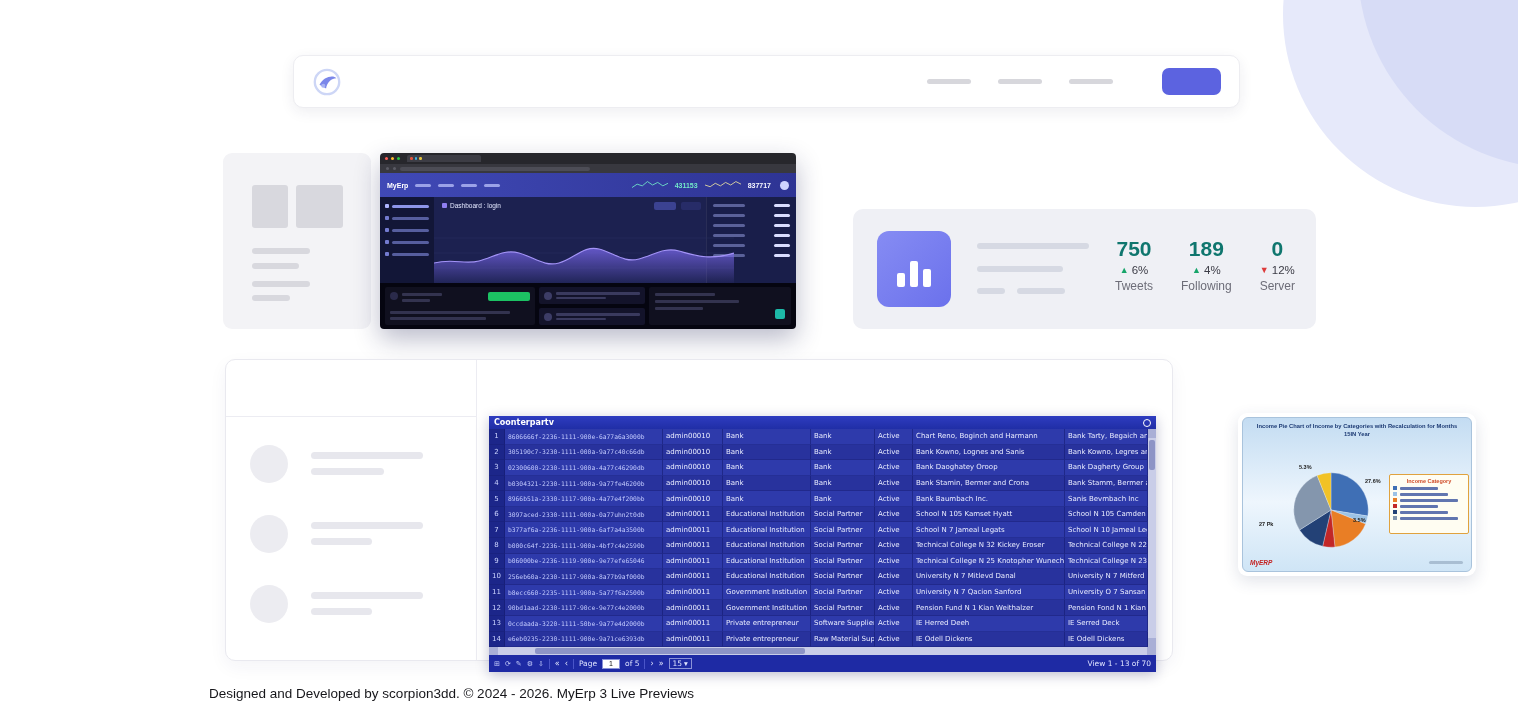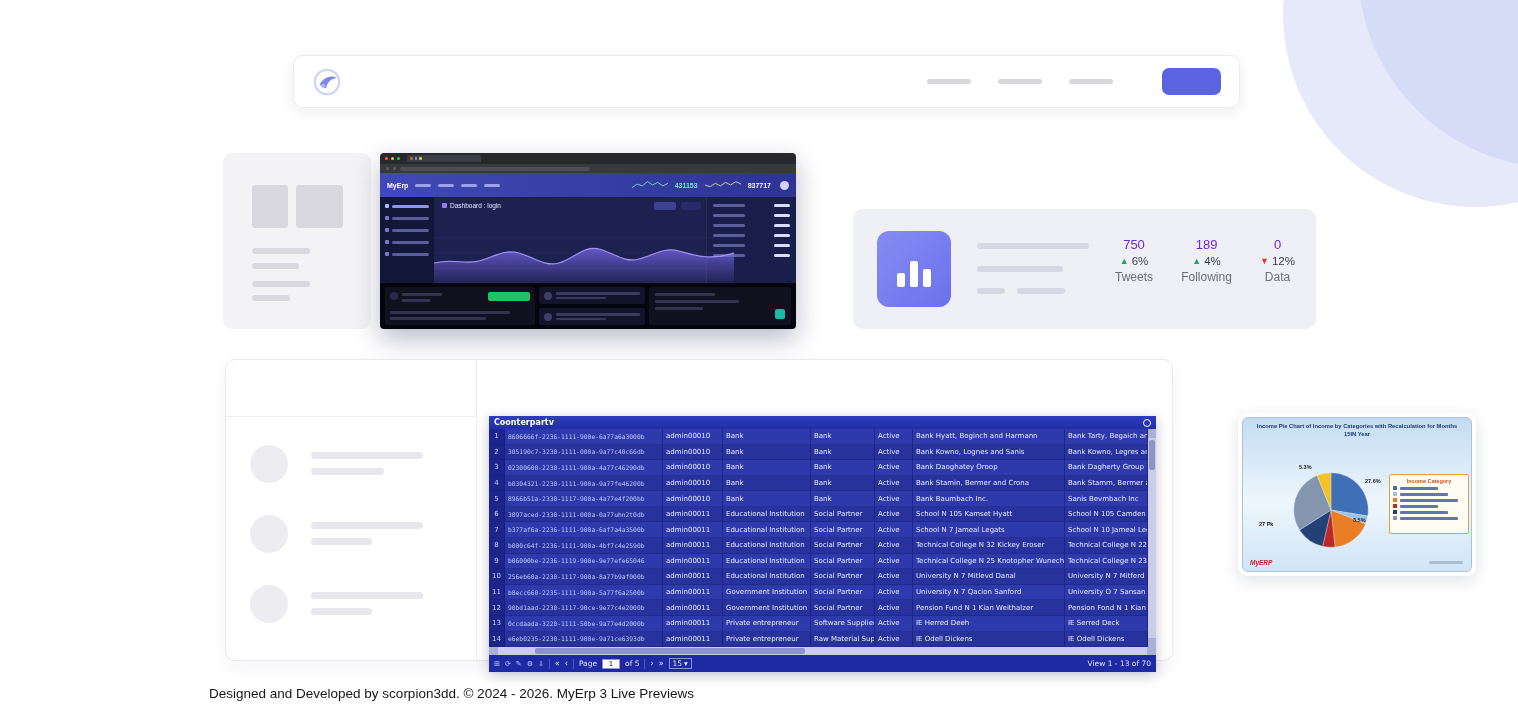--- a/index.html
+++ b/index.html
@@ -73,21 +73,21 @@
   .d-teal { position:absolute; right:6px; bottom:6px; width:10px; height:10px; border-radius:2px; background:#1db9a8; }
 
   
   .stats-card { left:853px; top:209px; width:463px; height:120px; border-radius:10px; background:#eff0f5; }
   .stats-icon { position:absolute; left:24px; top:22px; width:74px; height:76px; border-radius:12px;
                 background:linear-gradient(135deg,#868cf3,#6b71ec); display:flex; align-items:flex-end; justify-content:center; gap:5px; padding-bottom:20px; }
   .ibar { width:8px; background:#fff; border-radius:2px; }
   .stats-sk { position:absolute; background:#d6d9e3; border-radius:3px; }
   .stats-row { position:absolute; left:262px; top:28px; width:180px; display:flex; justify-content:space-between; }
   .stat { text-align:center; }
-  .stat-value { font-size:13px; color:#6d28d9; font-weight:400; }
+  .stat-value { font-size:21px; color:#0f766e; font-weight:700; }
   .stat-delta { font-size:11.5px; color:#3c3c46; margin-top:3px; display:flex; align-items:center; justify-content:center; gap:3px; }
   .tri { font-size:9px; }
   .tri.up { color:#17a56a; }
   .tri.down { color:#dd3b3b; }
   .stat-label { font-size:12px; color:#6d6d78; margin-top:3px; }
 
   
   .big-card { left:225px; top:359px; width:948px; height:302px; background:#fff; border:1px solid #e9e9ef; border-radius:10px;
               box-shadow:0 6px 18px rgba(40,40,90,.05); }
   .vdiv { position:absolute; left:250px; top:0; width:1px; height:100%; background:#ececf2; }
@@ -340,21 +340,21 @@
           <span>4%</span>
         </div>
       <div class="stat-label">Following</div>
     </div>
     <div class="stat">
       <div class="stat-value">0</div>
       <div class="stat-delta">
           <span class="tri down">▼</span>
           <span>12%</span>
         </div>
-      <div class="stat-label">Data</div>
+      <div class="stat-label">Server</div>
     </div>
   </div>
 </div>
 
 <div class="abs big-card">
   <span class="vdiv"></span>
   <span class="hdiv"></span>
 
   <span class="av" style="left:24px;top:85px;"></span>
   <span class="bl" style="left:85px;top:92px;width:112px;"></span>
@@ -375,21 +375,21 @@
     </div>
     <div class="rows-region">
       <div class="rows-wrap">
           <div class="trow tgrid">
             <div class="tc c-num">1</div>
             <div class="tc c-uuid">8606666f-2236-1111-900e-6a77a6a3000b</div>
             <div class="tc c-responsible">admin00010</div>
             <div class="tc c-type">Bank</div>
             <div class="tc c-category">Bank</div>
             <div class="tc c-status">Active</div>
-            <div class="tc c-name">Bank Hyatt, Boginch and Harmann</div>
+            <div class="tc c-name">Chart Reno, Boginch and Harmann</div>
             <div class="tc c-full">Bank Tarty, Begaich and Hermann</div>
           </div>
           <div class="trow tgrid">
             <div class="tc c-num">2</div>
             <div class="tc c-uuid">305190c7-3230-1111-000a-9a77c40c66db</div>
             <div class="tc c-responsible">admin00010</div>
             <div class="tc c-type">Bank</div>
             <div class="tc c-category">Bank</div>
             <div class="tc c-status">Active</div>
             <div class="tc c-name">Bank Kowno, Lognes and Sanis</div>

